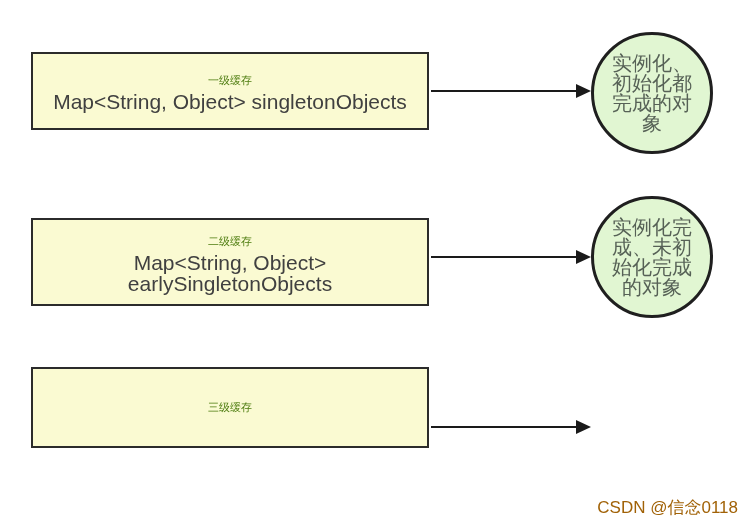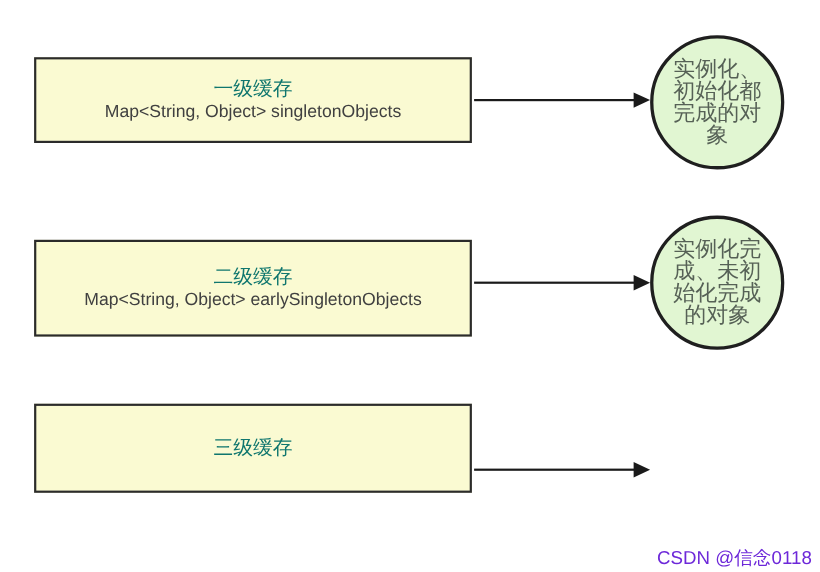--- a/index.html
+++ b/index.html
@@ -27,22 +27,22 @@
     align-items: center;
     justify-content: center;
     color: #404040;
     font-size: 15px;
     line-height: 21px;
     text-align: center;
   }
   .box-row1 { top: 52px;  height: 78px; }
   .box-row2 { top: 218px; height: 88px; }
   .box-row3 { top: 367px; height: 81px; }
-  .box-title { font-size: 18px; color: #0f766e; }
-  .box-code  { font-size: 16px; color: #404040; white-space: pre-line; }
+  .box-title { font-size: 11px; color: #4d7c0f; }
+  .box-code  { font-size: 21px; color: #404040; white-space: pre-line; }
 
   .result-circle {
     position: absolute;
     left: 591px;
     width: 122px;
     height: 122px;
     border-radius: 50%;
     background: #e1f6d2;
     border: 3px solid #1f1f1f;
     box-sizing: border-box;
@@ -87,21 +87,21 @@
     height: 0;
     border-top: 7px solid transparent;
     border-bottom: 7px solid transparent;
     border-left: 15px solid #1a1a1a;
   }
   .watermark {
     position: absolute;
     right: 7px;
     bottom: 1px;
     font-size: 17px;
-    color: #6d28d9;
+    color: #a16207;
   }
 </style>
 </head>
 <body>
 
 <div class="canvas">
 
   <div class="cache-box box-row1">
     <div class="box-title">一级缓存</div>
     <div class="box-code">Map&lt;String, Object&gt; singletonObjects</div>

